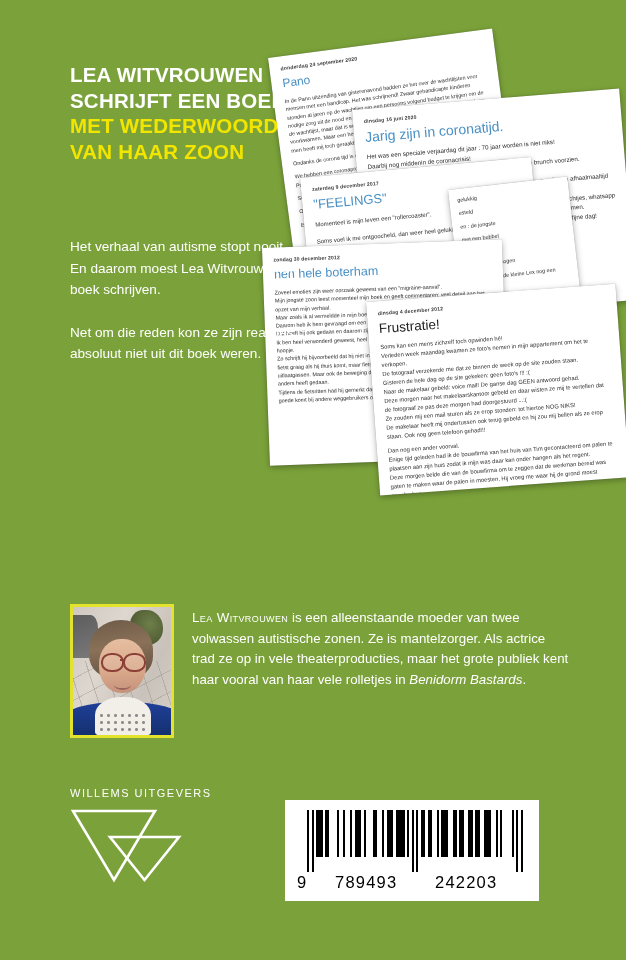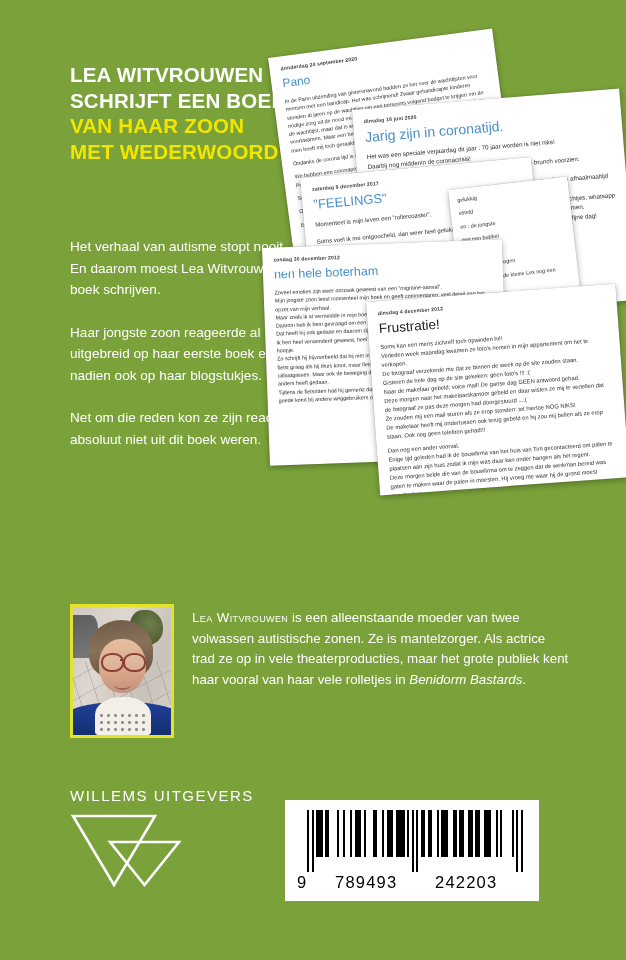--- a/index.html
+++ b/index.html
@@ -171,21 +171,21 @@
 
   
   #publisher {
     position: absolute;
     left: 70px;
     top: 787px;
     z-index: 30;
   }
   #publisher-name {
     font-family: "Liberation Sans", sans-serif;
-    font-size: 15px;
+    font-size: 11px;
     letter-spacing: 1.5px;
     color: #ffffff;
     margin-bottom: 7px;
     text-align: right;
   }
   #publisher-mark {
     width: 112px;
     height: 78px;
     position: relative;
   }
@@ -324,27 +324,26 @@
   #sheet-frustratie .body { font-size: 5.8px; line-height: 9px; }
 </style>
 </head>
 <body>
 
 <div id="cover">
 
   <div class="headline">
     <span class="hl">LEA WITVROUWEN</span>
     <span class="hl">SCHRIJFT EEN BOEK</span>
+    <span class="hl accent">MET WEDERWOORD</span>
     <span class="hl accent">VAN HAAR ZOON</span>
-    <span class="hl accent">MET WEDERWOORD</span>
   </div>
 
   <div class="blurb" id="blurb-top">
     <p>Het verhaal van autisme stopt nooit. En daarom moest Lea Witvrouwen dit boek schrijven.</p>
-    <p>Haar jongste zoon reageerde al uitgebreid op haar eerste boek en nadien ook op haar blogstukjes.</p>
     <p>Net om die reden kon ze zijn reacties absoluut niet uit dit boek weren.</p>
   </div>
 
 
   <div id="author-block">
 
     <div id="author-photo">
       <span class="ph-layer ph-bg-floor"></span>
       <span class="ph-layer ph-floor-grid"></span>
       <span class="ph-layer ph-green"></span>

